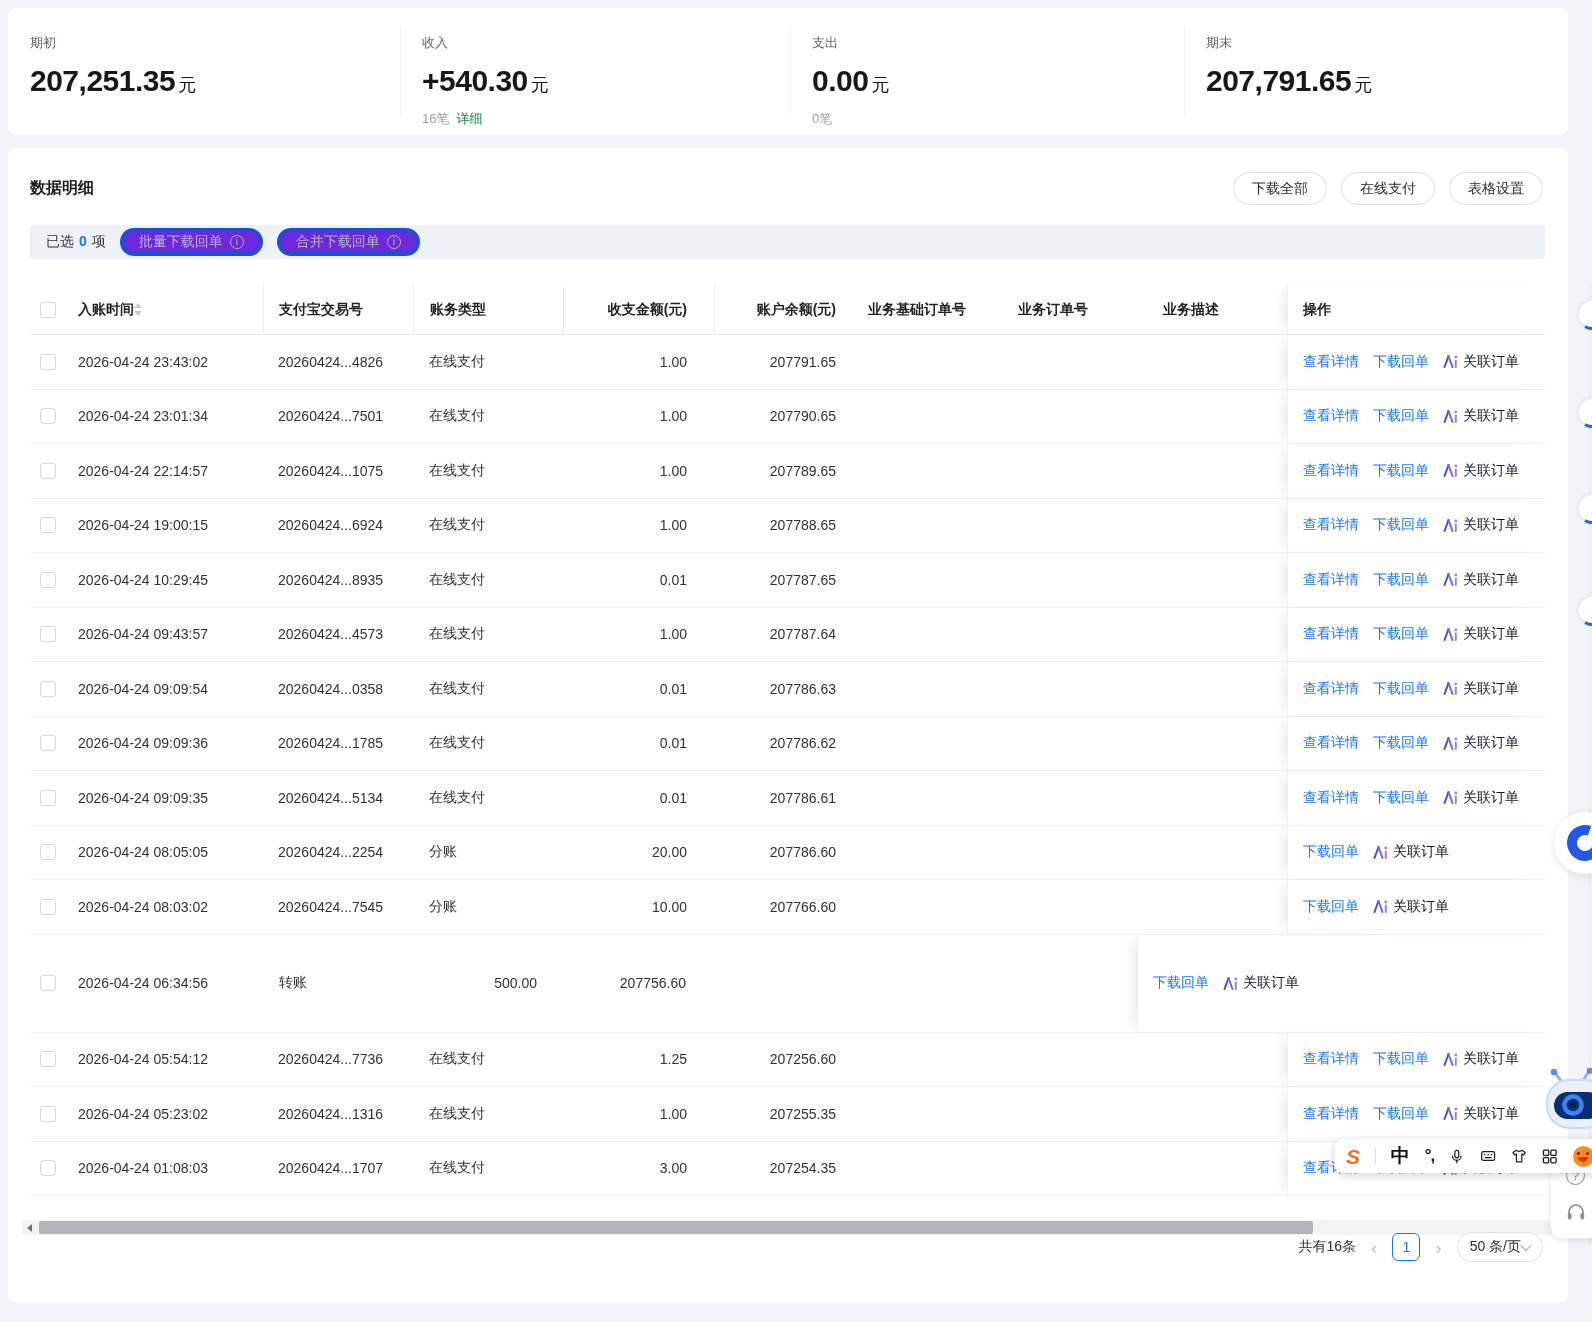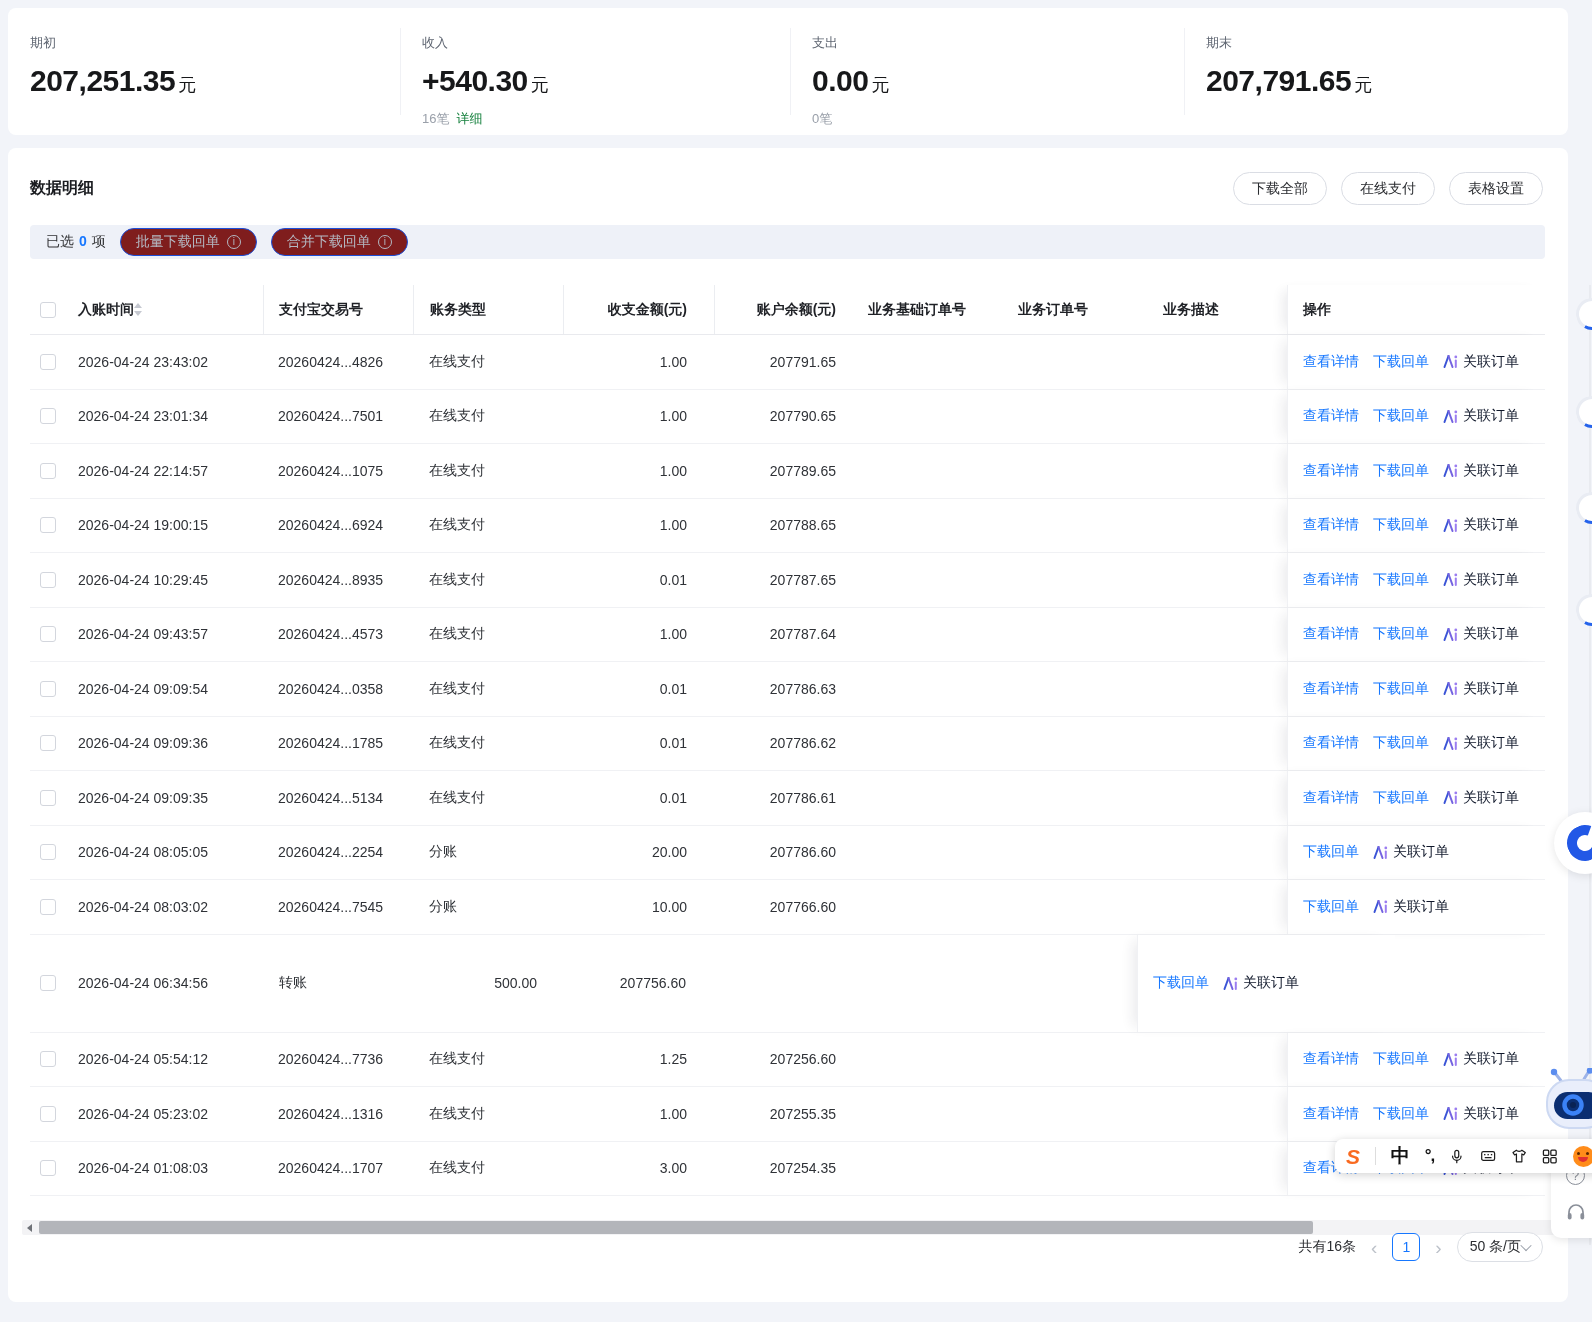--- a/index.html
+++ b/index.html
@@ -18,21 +18,21 @@
   .stat-sub .lnk{color:#15803d;margin-left:7px;cursor:pointer}
 
   
   .panel{left:8px;top:148px;width:1560px;height:1154px}
   .panel-title{position:absolute;left:22px;top:30px;font-size:16px;font-weight:700;color:#1a1c20}
   .top-btns{position:absolute;right:25px;top:24px;display:flex;gap:14px}
   .pill-btn{height:33px;padding:0 18px;border:1px solid #dadde4;border-radius:17px;background:#fff;font-size:14px;color:#2b2d31;display:inline-flex;align-items:center;cursor:pointer}
 
   .sel-bar{position:absolute;left:22px;right:23px;top:77px;height:34px;background:#eef1f8;border-radius:4px;display:flex;align-items:center;padding-left:16px;font-size:14px}
   .sel-text b{color:#1677ff;font-weight:700;margin:0 5px}
-  .dis-pill{margin-left:14px;height:28px;padding:0 15px;border-radius:15px;background:#7f1d1d;border:1px solid #1d4ed8;color:#b4b8c2;font-size:14px;display:inline-flex;align-items:center;gap:7px;cursor:not-allowed}
+  .dis-pill{margin-left:14px;height:28px;padding:0 15px;border-radius:15px;background:#6d28d9;border:4px solid #1d4ed8;color:#b4b8c2;font-size:14px;display:inline-flex;align-items:center;gap:7px;cursor:not-allowed}
   .info{width:14px;height:14px;border:1px solid currentColor;border-radius:50%;font-size:10px;line-height:1;display:inline-flex;align-items:center;justify-content:center}
 
   
   .tablewrap{position:absolute;left:22px;top:137px;width:1515px}
   .tr,.thr{display:flex;align-items:center;border-bottom:1px solid #f0f1f4}
   .thr{height:50px;border-bottom:1px solid #e9eaee}
   .th{font-weight:700;color:#1f2126;font-size:14px}
   .td{font-size:14px;color:#2f3237}
   .th,.td{display:flex;align-items:center;height:100%;overflow:hidden;white-space:nowrap}
   .col-check{width:40px}

